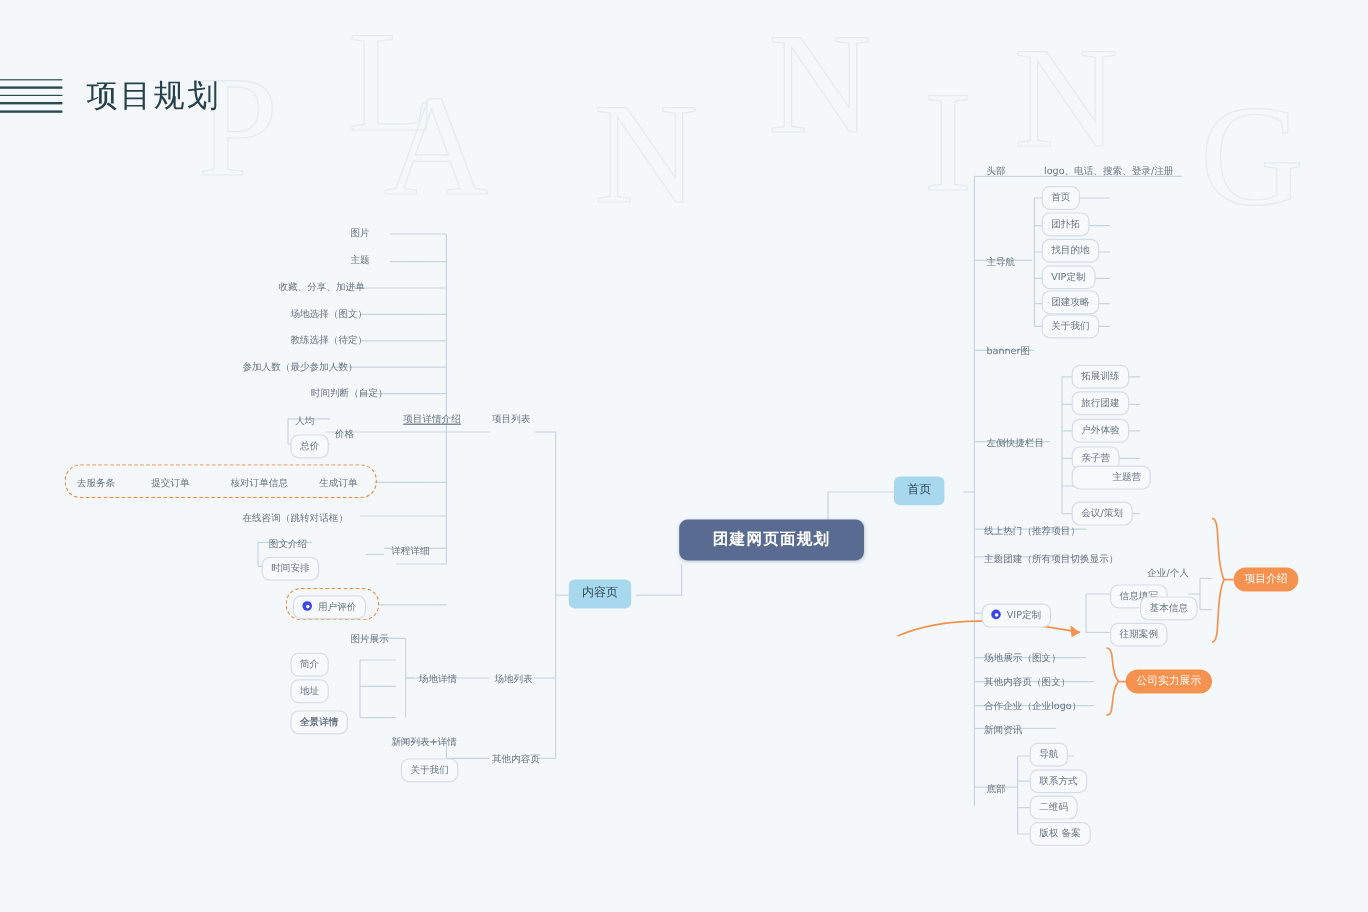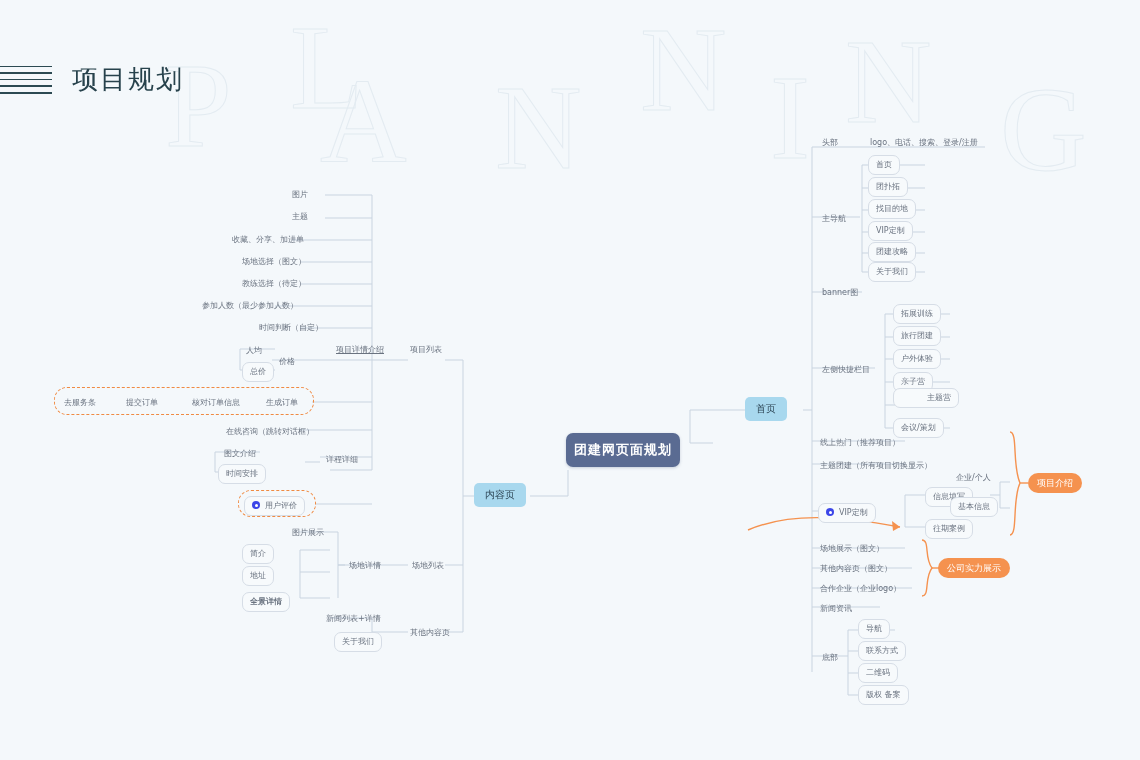--- a/index.html
+++ b/index.html
@@ -50,21 +50,21 @@
     font-family:"DejaVu Sans","Liberation Sans",sans-serif;
     line-height:12px;
   }
   .leaf{ padding:2px 4px; }
   .boxed{
     border:1px solid #d6dde6; border-radius:7px; background:#f7fafc;
     padding:3px 7px;
   }
   .root{
     background:#5a6b92; color:#ffffff; border-radius:7px;
-    padding:11px 8px; font-size:13px; letter-spacing:1px;
+    padding:11px 28px; font-size:13px; letter-spacing:1px;
     box-shadow:0 1px 3px rgba(60,80,120,.25); z-index:6;
     font-weight:bold;
   }
   .branch{
     background:#a8d8ee; color:#2f4858; border-radius:5px;
     padding:6px 11px; font-size:10px; z-index:5;
   }
   .tagorange{
     background:#f5924f; color:#ffffff; border-radius:10px;
     padding:4px 9px; font-size:9px; z-index:5;
@@ -285,21 +285,21 @@
   <div class="node leaf" style="left:275px;top:354px;">价格</div>
   <div class="node leaf" style="left:242px;top:343px;">人均</div>
   <div class="node boxed" style="left:242px;top:362px;">总价</div>
 
   <div class="dashbox" style="left:54px;top:387px;width:260px;height:28px;"></div>
   <div class="node leaf" style="left:60px;top:395px;">去服务条</div>
   <div class="node leaf" style="left:122px;top:395px;">提交订单</div>
   <div class="node leaf" style="left:188px;top:395px;">核对订单信息</div>
   <div class="node leaf" style="left:262px;top:395px;">生成订单</div>
 
-  <div class="node leaf" style="left:198px;top:424px;margin-left:24px;">在线咨询（跳转对话框）</div>
+  <div class="node leaf" style="left:198px;top:424px;">在线咨询（跳转对话框）</div>
 
   <div class="node leaf" style="left:322px;top:452px;">详程详细</div>
   <div class="node leaf" style="left:220px;top:446px;">图文介绍</div>
   <div class="node boxed" style="left:218px;top:464px;">时间安排</div>
 
   <div class="dashbox" style="left:238px;top:490px;width:78px;height:27px;"></div>
   <div class="node boxed" style="left:244px;top:496px;">
     <span class="dot"></span><span>用户评价</span>
   </div>
 

